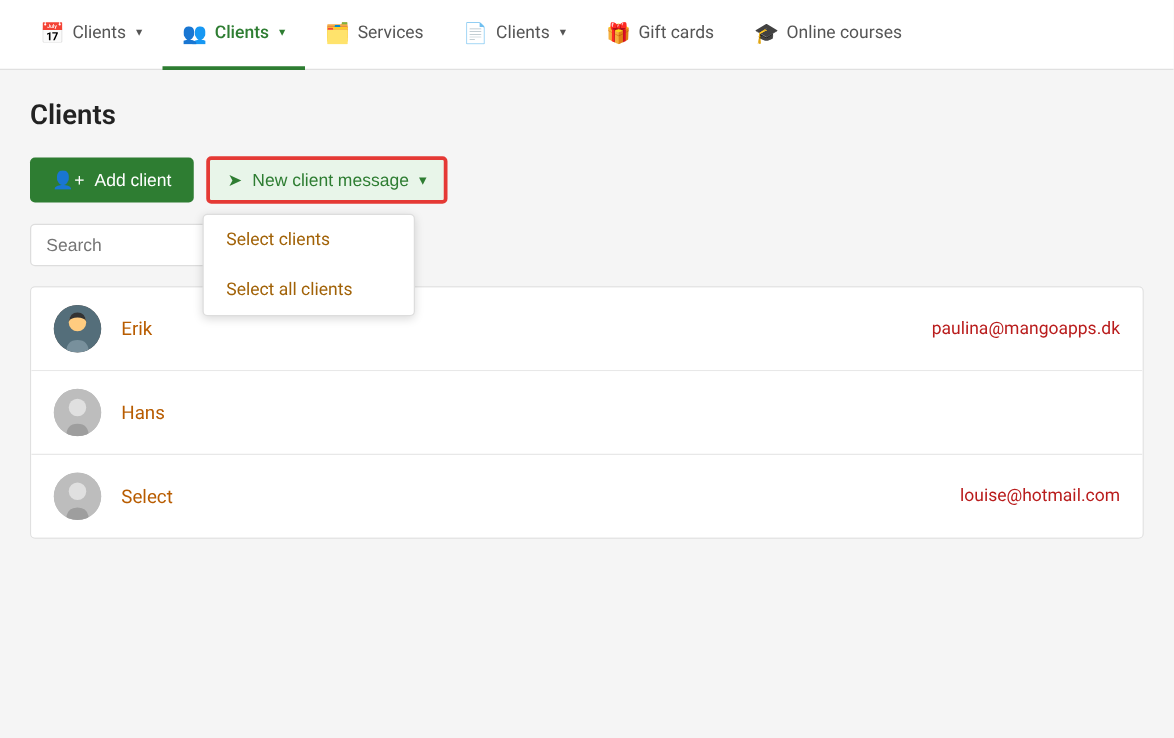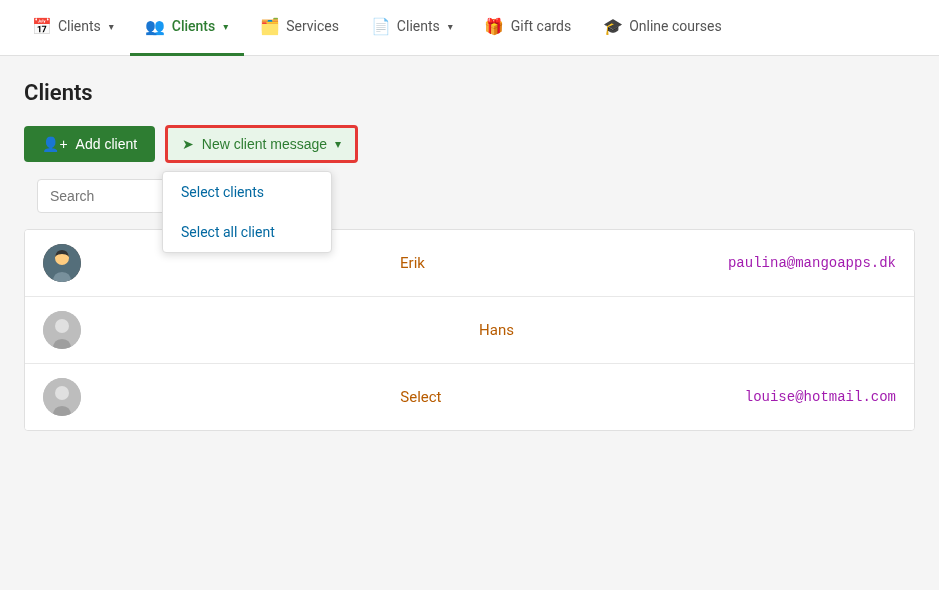--- a/index.html
+++ b/index.html
@@ -105,28 +105,27 @@
       background: #fff;
       border: 1px solid #ddd;
       border-radius: 4px;
       box-shadow: 0 2px 8px rgba(0,0,0,0.15);
       z-index: 100;
       min-width: 170px;
     }
     .dropdown-item {
       padding: 12px 18px;
       cursor: pointer;
-      color: #0369a1;
+      color: #a16207;
       font-size: 14px;
     }
 
     
     .search-bar {
       margin-bottom: 16px;
-      margin-left: 13px;
     }
     .search-input {
       border: 1px solid #ddd;
       border-radius: 4px;
       padding: 8px 12px;
       font-size: 14px;
       width: 160px;
       background: #fff;
       color: #999;
       outline: none;
@@ -140,21 +139,20 @@
       overflow: hidden;
     }
 
     .client-row {
       display: flex;
       align-items: center;
       padding: 14px 18px;
       border-bottom: 1px solid #e8e8e8;
       cursor: pointer;
       background: #fff;
-      text-align: center;
     }
     .client-row:last-child { border-bottom: none; }
 
     .client-avatar {
       width: 38px;
       height: 38px;
       border-radius: 50%;
       background: #bdbdbd;
       display: flex;
       align-items: center;
@@ -172,22 +170,21 @@
 
     .client-name {
       flex: 1;
       font-size: 15px;
       color: #b85c00;
       font-weight: 400;
     }
 
     .client-email {
       font-size: 14px;
-      color: #a21caf;
-      font-family: Liberation Mono, monospace;
+      color: #b91c1c;
     }
   </style>
 </head>
 <body>
 
 <nav class="top-nav">
   <div class="nav-item">
     <span class="nav-icon">📅</span>
     <span>Clients</span>
     <span style="font-size:10px; margin-left:2px;">▾</span>
@@ -229,21 +226,21 @@
       <span>➤</span>
       <span>New client message</span>
       <span class="dropdown-arrow">▾</span>
     </button>
 
     <div class="dropdown-menu">
       <div class="dropdown-item">
         <span>Select clients</span>
       </div>
       <div class="dropdown-item">
-        <span>Select all client</span>
+        <span>Select all clients</span>
       </div>
     </div>
   </div>
 
   <div class="search-bar">
     <input type="text" class="search-input" placeholder="Search" style="">
   </div>
 
   <div class="client-list">
 

